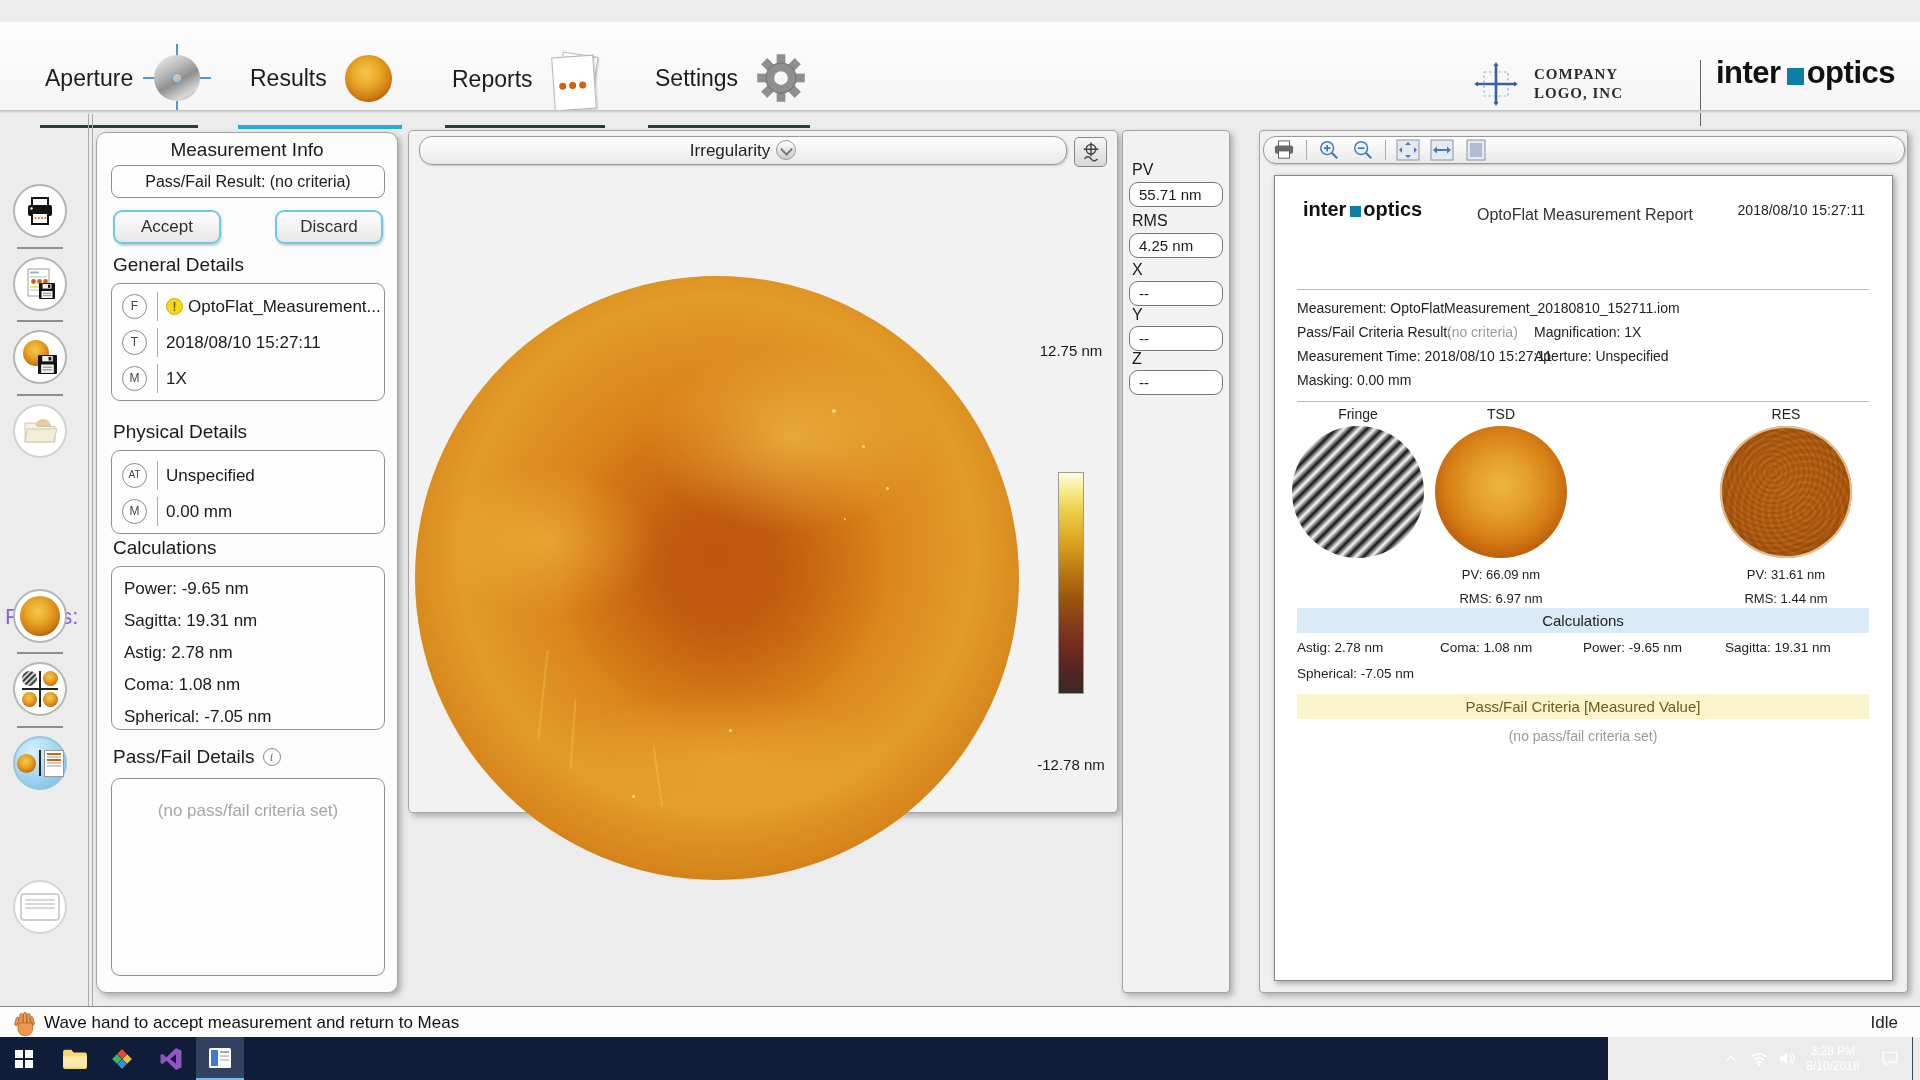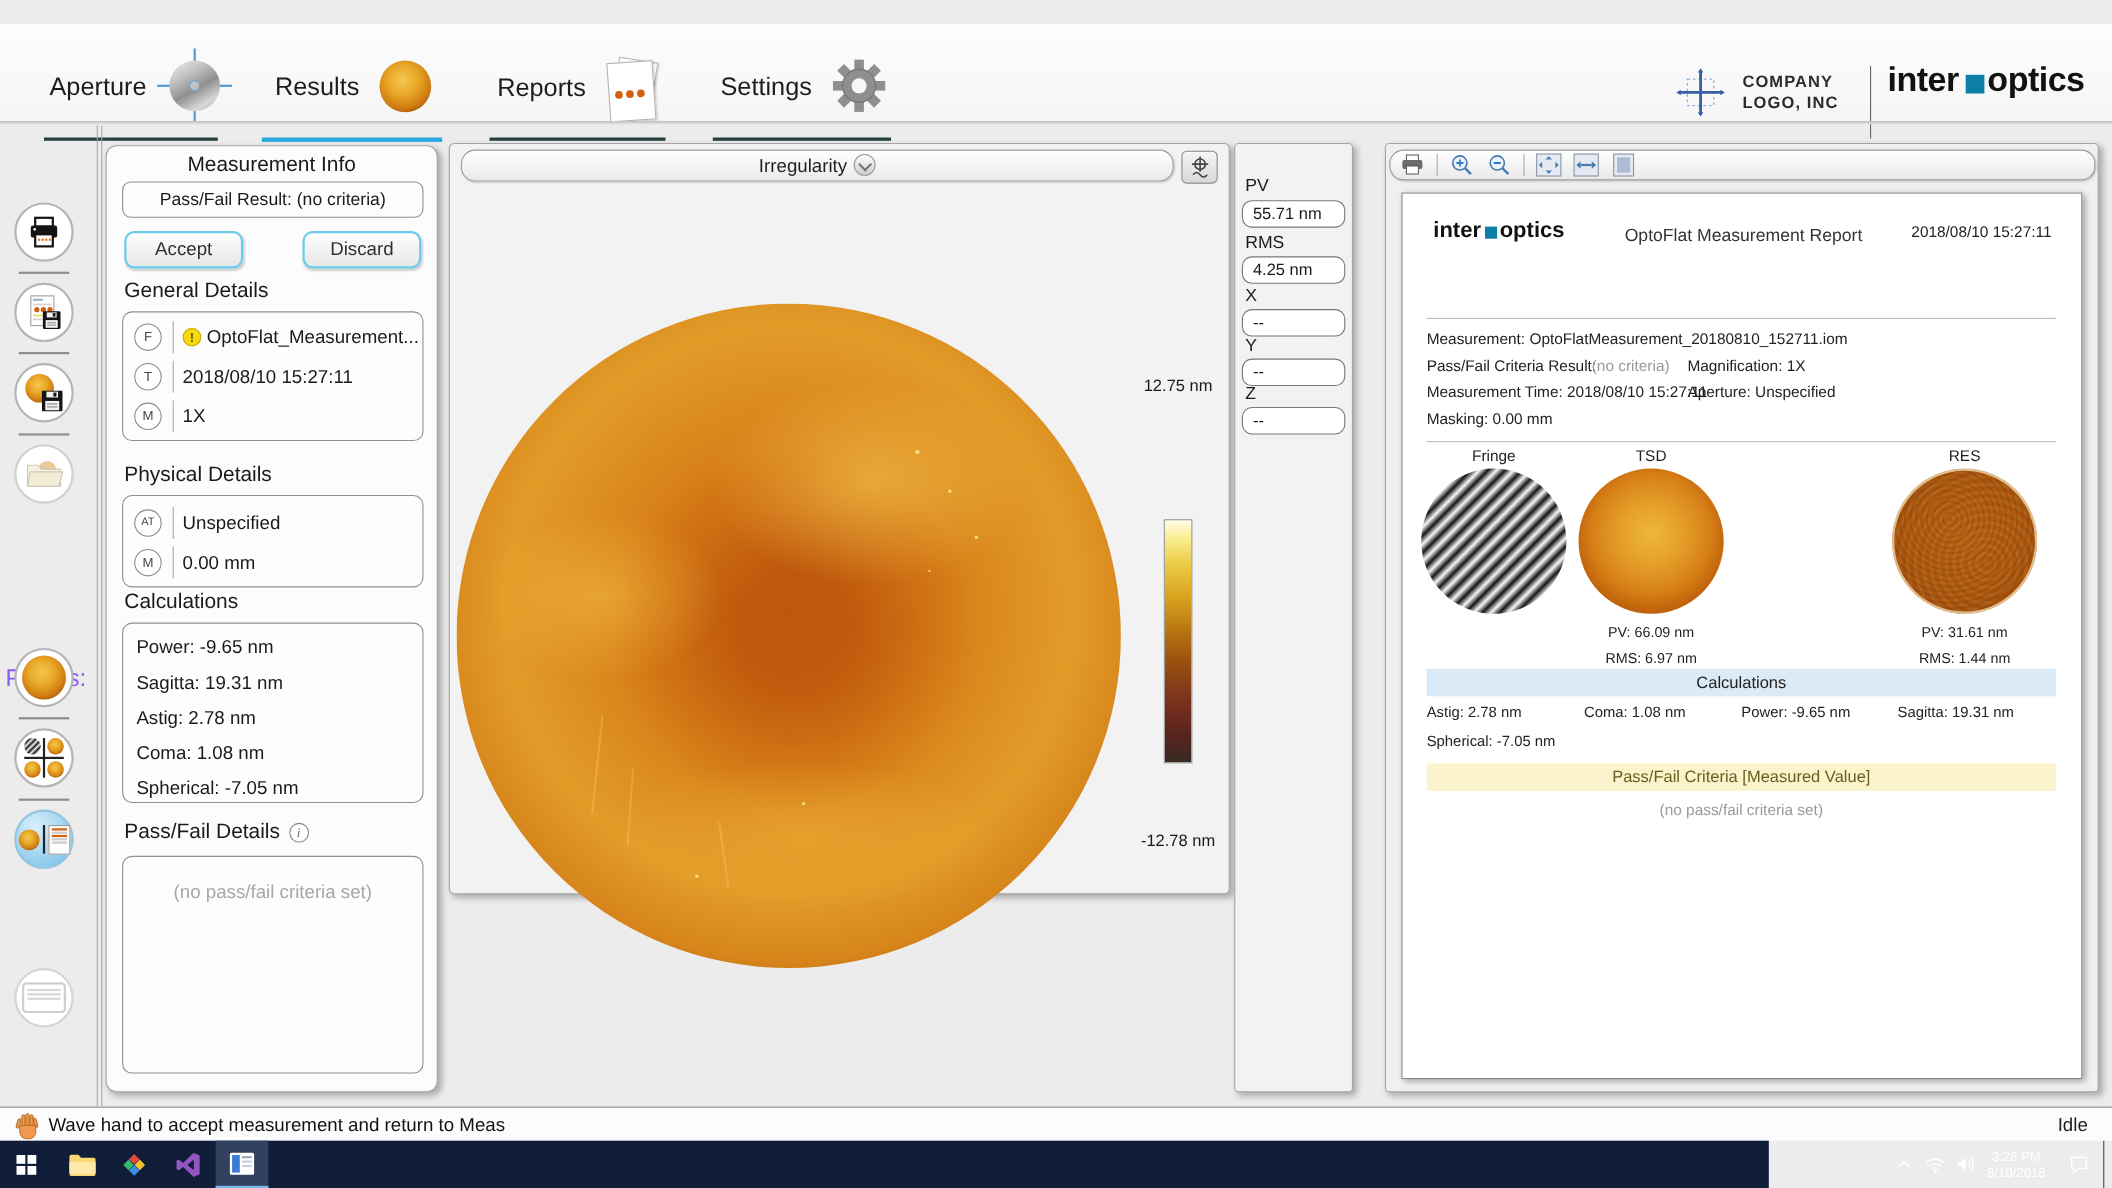--- a/index.html
+++ b/index.html
@@ -208,21 +208,21 @@
         </g>
         <circle cx="20" cy="20" r="5.5" fill="#f7f7f7"></circle>
         <circle cx="20" cy="20" r="12" fill="none" stroke="#777" stroke-width="1"></circle>
       </svg>
     </div>
     <div class="tab-underline" style="left:40px;width:158px;"></div>
     <div class="tab-underline active" style="left:238px;width:164px;"></div>
     <div class="tab-underline" style="left:445px;width:160px;"></div>
     <div class="tab-underline" style="left:648px;width:162px;"></div>
 
-    <div id="nav-logo" style="left:1522px;">
+    <div id="nav-logo" style="left:1472px;font-family:Liberation Serif, serif;">
       <svg width="48" height="48" viewBox="0 0 48 48">
         <rect x="12" y="12" width="24" height="24" fill="none" stroke="#8fb4e0" stroke-width="1.2" stroke-dasharray="2.5 2.5"></rect>
         <path d="M24 4 V44 M4 24 H44" stroke="#3b5ea8" stroke-width="2.6"></path>
         <path d="M24 2 l2.5 4 h-5 z M24 46 l2.5 -4 h-5 z M2 24 l4 -2.5 v5 z M46 24 l-4 -2.5 v5 z" fill="#3b5ea8"></path>
       </svg>
       <div class="logo-text">
         <div>COMPANY</div>
         <div>LOGO, INC</div>
       </div>
     </div>

